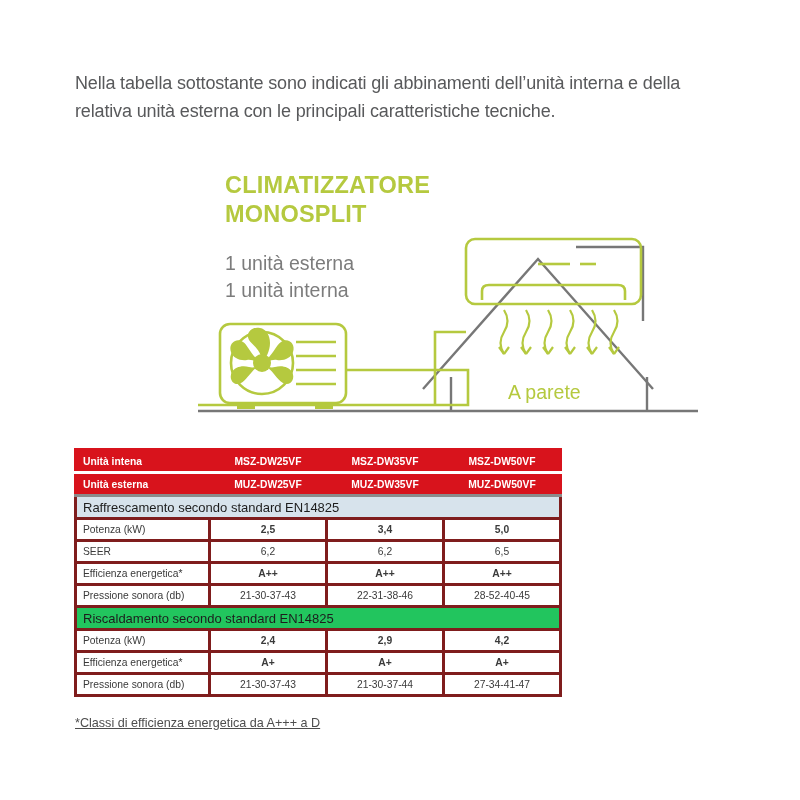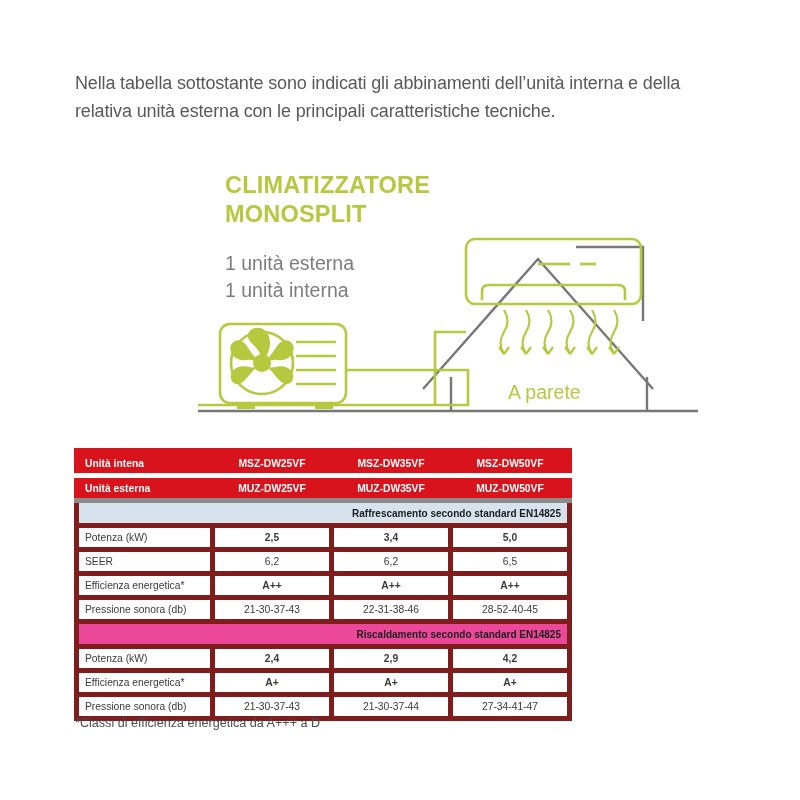--- a/index.html
+++ b/index.html
@@ -84,59 +84,60 @@
   .spec-table {
     position: absolute;
     left: 74px;
     top: 448px;
     border-collapse: collapse;
     font-size: 10.3px;
     color: #3a3a3a;
     table-layout: fixed;
   }
   .spec-table td {
-    border: 5px solid #7f1d1d;
+    border: 3px solid #7f1d1d;
     height: 19px;
     padding: 0 6px;
     vertical-align: middle;
     white-space: nowrap;
   }
   .col-label { width: 119px; }
   .col-val   { width: 102px; text-align: center; }
 
   .hdr td {
     background: #d8131c;
     color: #ffffff;
     font-weight: bold;
     border-color: #d8131c;
     border-bottom-color: #ffffff;
     height: 20px;
   }
   .hdr.hdr-last td { border-bottom-color: #8b8b8b; text-align: center; }
   .hdr td.col-label { text-align: left; }
 
   .band td {
-    font-weight: bold;
-    font-size: 10px;
-    text-align: right;
+    font-weight: normal;
+    font-size: 13px;
+    text-align: left;
     color: #1d1d1d;
     height: 20px;
   }
   .band-cool td { background: #d7e3ec; }
-  .band-heat td { background: #ec4899; }
+  .band-heat td { background: #22c55e; }
 
   .bold-val { font-weight: bold; }
 
   
   .footnote {
     position: absolute;
     left: 75px;
     top: 716px;
     font-size: 12.6px;
     color: #4d4d4d;
+    text-decoration: underline;
   }
 </style>
 </head>
 <body>
 
 <div class="intro">Nella tabella sottostante sono indicati gli abbinamenti dell’unità interna e della relativa unità esterna con le principali caratteristiche tecniche.</div>
 
 <div class="illustration">
   <svg viewBox="0 0 500 265" xmlns="http://www.w3.org/2000/svg">
 

